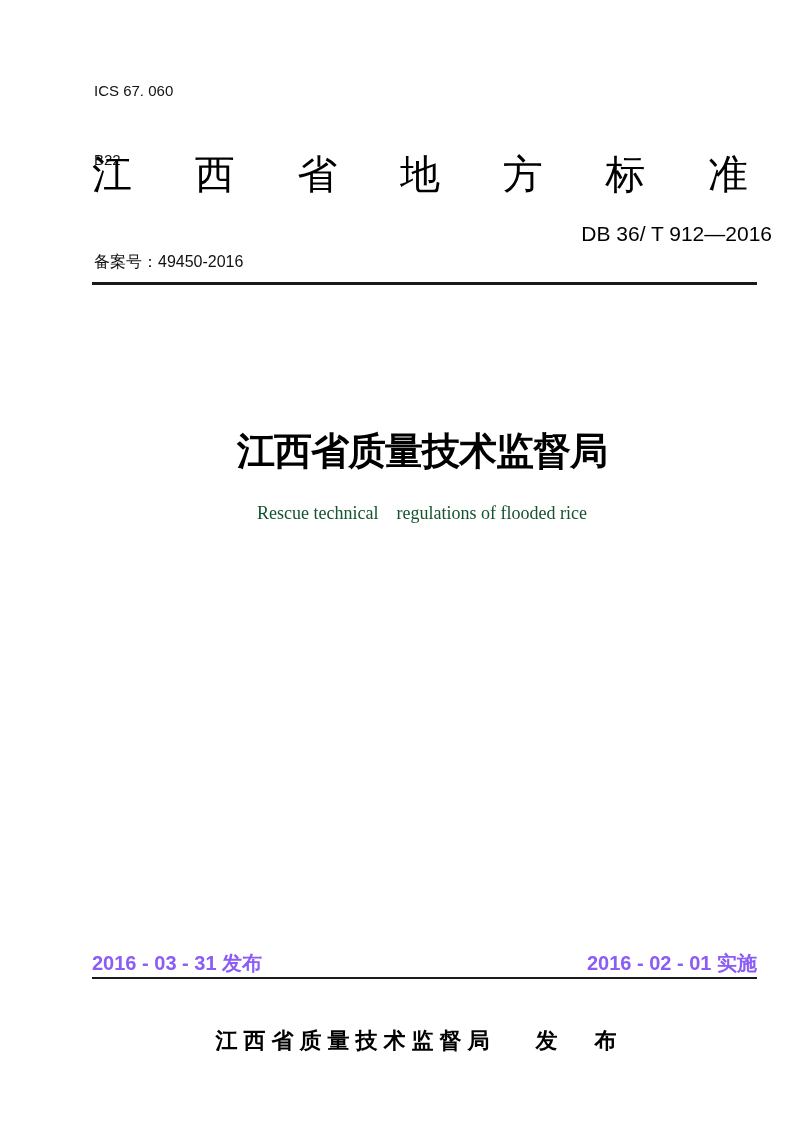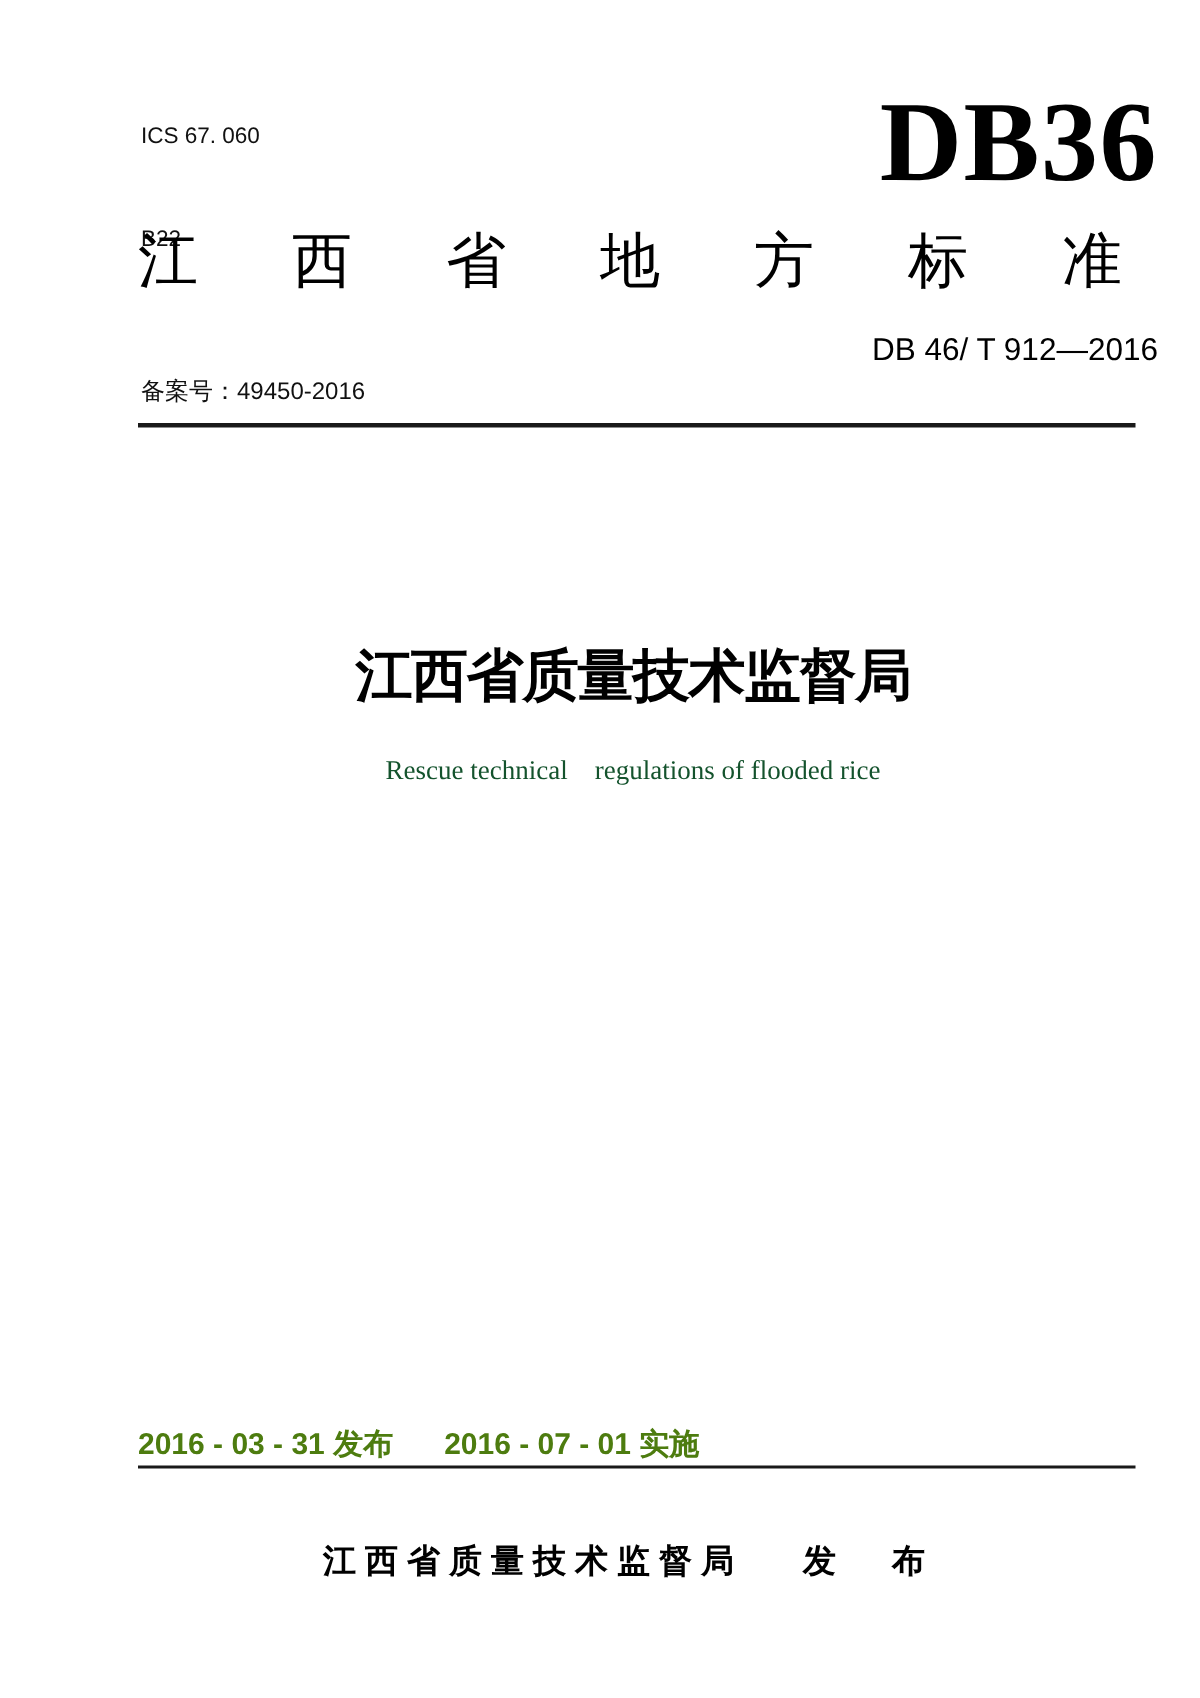--- a/index.html
+++ b/index.html
@@ -100,25 +100,25 @@
     white-space: pre;
   }
 
   
   .footer-dates {
     position: absolute;
     left: 92px;
     top: 951px;
     width: 665px;
     display: flex;
-    justify-content: flex-start;
+    justify-content: space-between;
     font-size: 20px;
     line-height: 24px;
     font-weight: bold;
-    color: #4d7c0f;
+    color: #8b5cf6;
     white-space: pre;
     gap: 34px;
   }
 
   
   .publisher-row {
     position: absolute;
     left: 0;
     top: 1027px;
     width: 100%;
@@ -138,43 +138,42 @@
 <body>
 
 <div class="page">
 
   <div class="meta-block">
     <div>ICS 67. 060</div>
     <div>B22</div>
     <div class="record-line">备案号：49450-2016</div>
   </div>
 
-  <div class="db-logo">DB36</div>
 
   <div class="province-title">
       <span>江</span>
       <span>西</span>
       <span>省</span>
       <span>地</span>
       <span>方</span>
       <span>标</span>
       <span>准</span>
     </div>
 
-  <div class="std-number">DB 46/ T 912—2016</div>
+  <div class="std-number">DB 36/ T 912—2016</div>
 
   <div class="rule rule-header"></div>
 
   <div class="doc-title">江西省质量技术监督局</div>
 
   <div class="doc-subtitle">Rescue technical    regulations of flooded rice</div>
 
   <div class="footer-dates">
     <span>2016 - 03 - 31 发布</span>
-    <span>2016 - 07 - 01 实施</span>
+    <span>2016 - 02 - 01 实施</span>
   </div>
 
   <div class="rule rule-footer"></div>
 
   <div class="publisher-row">
     <span class="publisher-name">江西省质量技术监督局</span>
     <span class="publisher-label">发 布</span>
   </div>
 
 </div>

